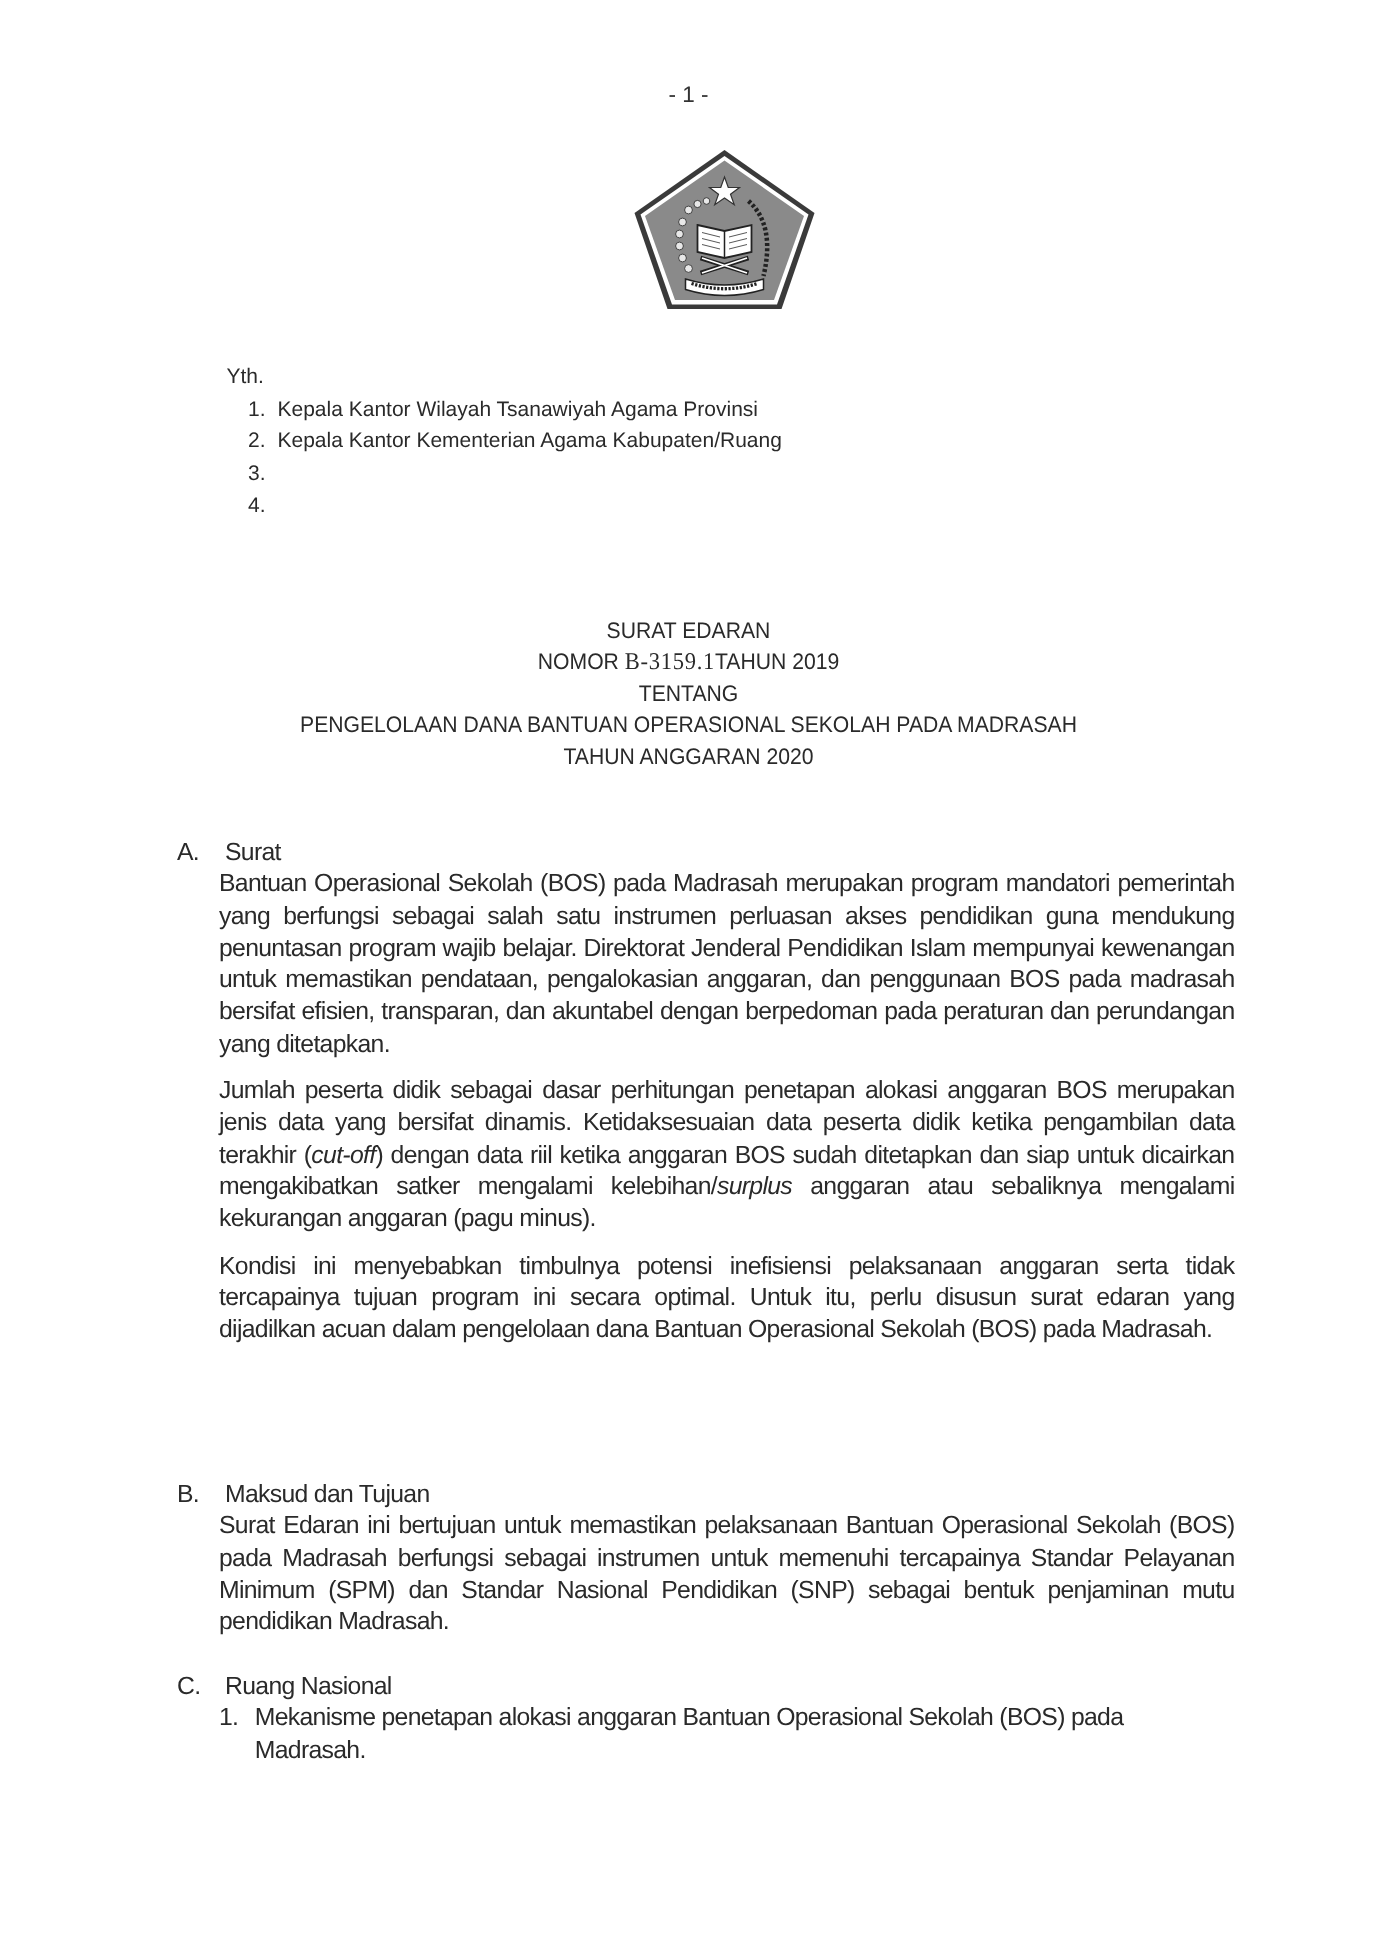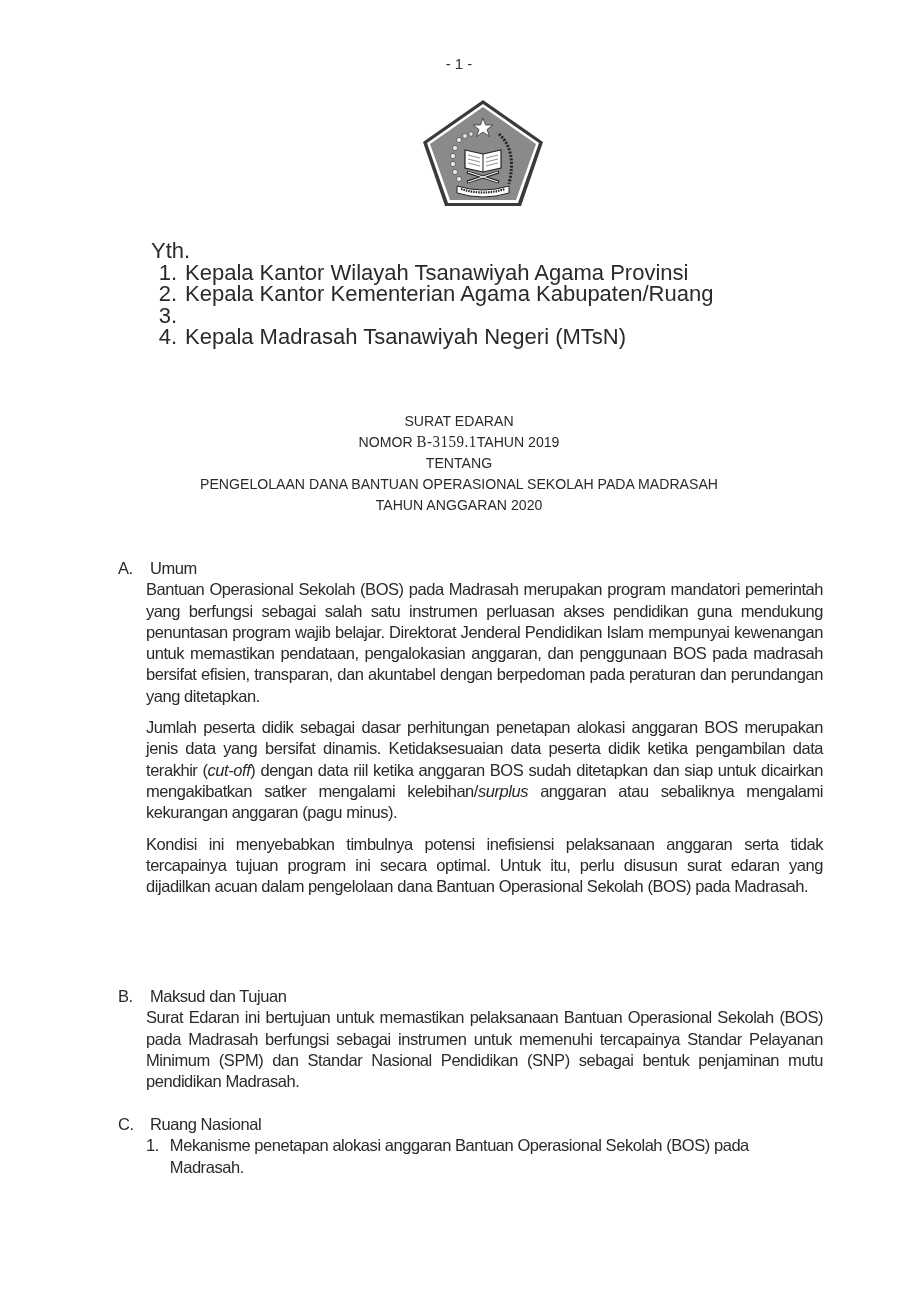--- a/index.html
+++ b/index.html
@@ -9,21 +9,21 @@
     color: #2a2a2a;
   }
   .page-number {
     position: absolute; top: 55px; left: 0; width: 918px; text-align: center;
     font-size: 15px; color: #333;
   }
   .logo {
     position: absolute; left: 421px; top: 98px; width: 124px; height: 110px;
   }
   .addressee {
-    position: absolute; left: 151px; top: 240px; font-size: 22px; line-height: 21.5px;
+    position: absolute; left: 151px; top: 240px; font-size: 14px; line-height: 21.5px;
   }
   .addressee ol { margin: 0; padding: 0; list-style: none; }
   .addressee li { display: flex; }
   .addressee .num { width: 26px; text-align: right; margin-left: 0; padding-right: 8px; }
   .title-block {
     position: absolute; left: 0; top: 410px; width: 918px; text-align: center;
     font-size: 15px; line-height: 21px; color: #2a2a2a;
     transform: scaleX(0.94); transform-origin: center;
   }
   .title-block .nomor-num { font-family: "Liberation Serif", serif; font-size: 16px; letter-spacing: 0.5px; }
@@ -92,37 +92,36 @@
       </li>
     <li>
         <span class="num">2.</span>
         <span>Kepala Kantor Kementerian Agama Kabupaten/Ruang</span>
       </li>
     <li>
         <span class="num">3.</span>
       </li>
     <li>
         <span class="num">4.</span>
-        <span>Kepala Madrasah Tsanawiyah Negeri (MTsN)</span>
       </li>
   </ol>
 </div>
 
 <div class="title-block">
   <div>SURAT EDARAN</div>
   <div><span>NOMOR </span><span class="nomor-num">B-3159.1</span><span>TAHUN 2019</span></div>
   <div>TENTANG</div>
   <div>PENGELOLAAN DANA BANTUAN OPERASIONAL SEKOLAH PADA MADRASAH</div>
   <div>TAHUN ANGGARAN 2020</div>
 </div>
 
 <div class="section condensed" style="top:558px;">
   <div class="heading">
       <span class="letter">A.</span>
-      <span>Umum</span>
+      <span>Surat</span>
     </div>
   <div class="body">
     <p class="para">Bantuan Operasional Sekolah (BOS) pada Madrasah merupakan program mandatori pemerintah yang berfungsi sebagai salah satu instrumen perluasan akses pendidikan guna mendukung penuntasan program wajib belajar. Direktorat Jenderal Pendidikan Islam mempunyai kewenangan untuk memastikan pendataan, pengalokasian anggaran, dan penggunaan BOS pada madrasah bersifat efisien, transparan, dan akuntabel dengan berpedoman pada peraturan dan perundangan yang ditetapkan.</p>
     <p class="para"><span>Jumlah peserta didik sebagai dasar perhitungan penetapan alokasi anggaran BOS merupakan jenis data yang bersifat dinamis. Ketidaksesuaian data peserta didik ketika pengambilan data terakhir (</span><i>cut-off</i><span>) dengan data riil ketika anggaran BOS sudah ditetapkan dan siap untuk dicairkan mengakibatkan satker mengalami kelebihan/</span><i>surplus</i><span> anggaran atau sebaliknya mengalami kekurangan anggaran (pagu minus).</span></p>
     <p class="para">Kondisi ini menyebabkan timbulnya potensi inefisiensi pelaksanaan anggaran serta tidak tercapainya tujuan program ini secara optimal. Untuk itu, perlu disusun surat edaran yang dijadilkan acuan dalam pengelolaan dana Bantuan Operasional Sekolah (BOS) pada Madrasah.</p>
   </div>
 </div>
 
 <div class="section condensed" style="top:986px;">
   <div class="heading">

